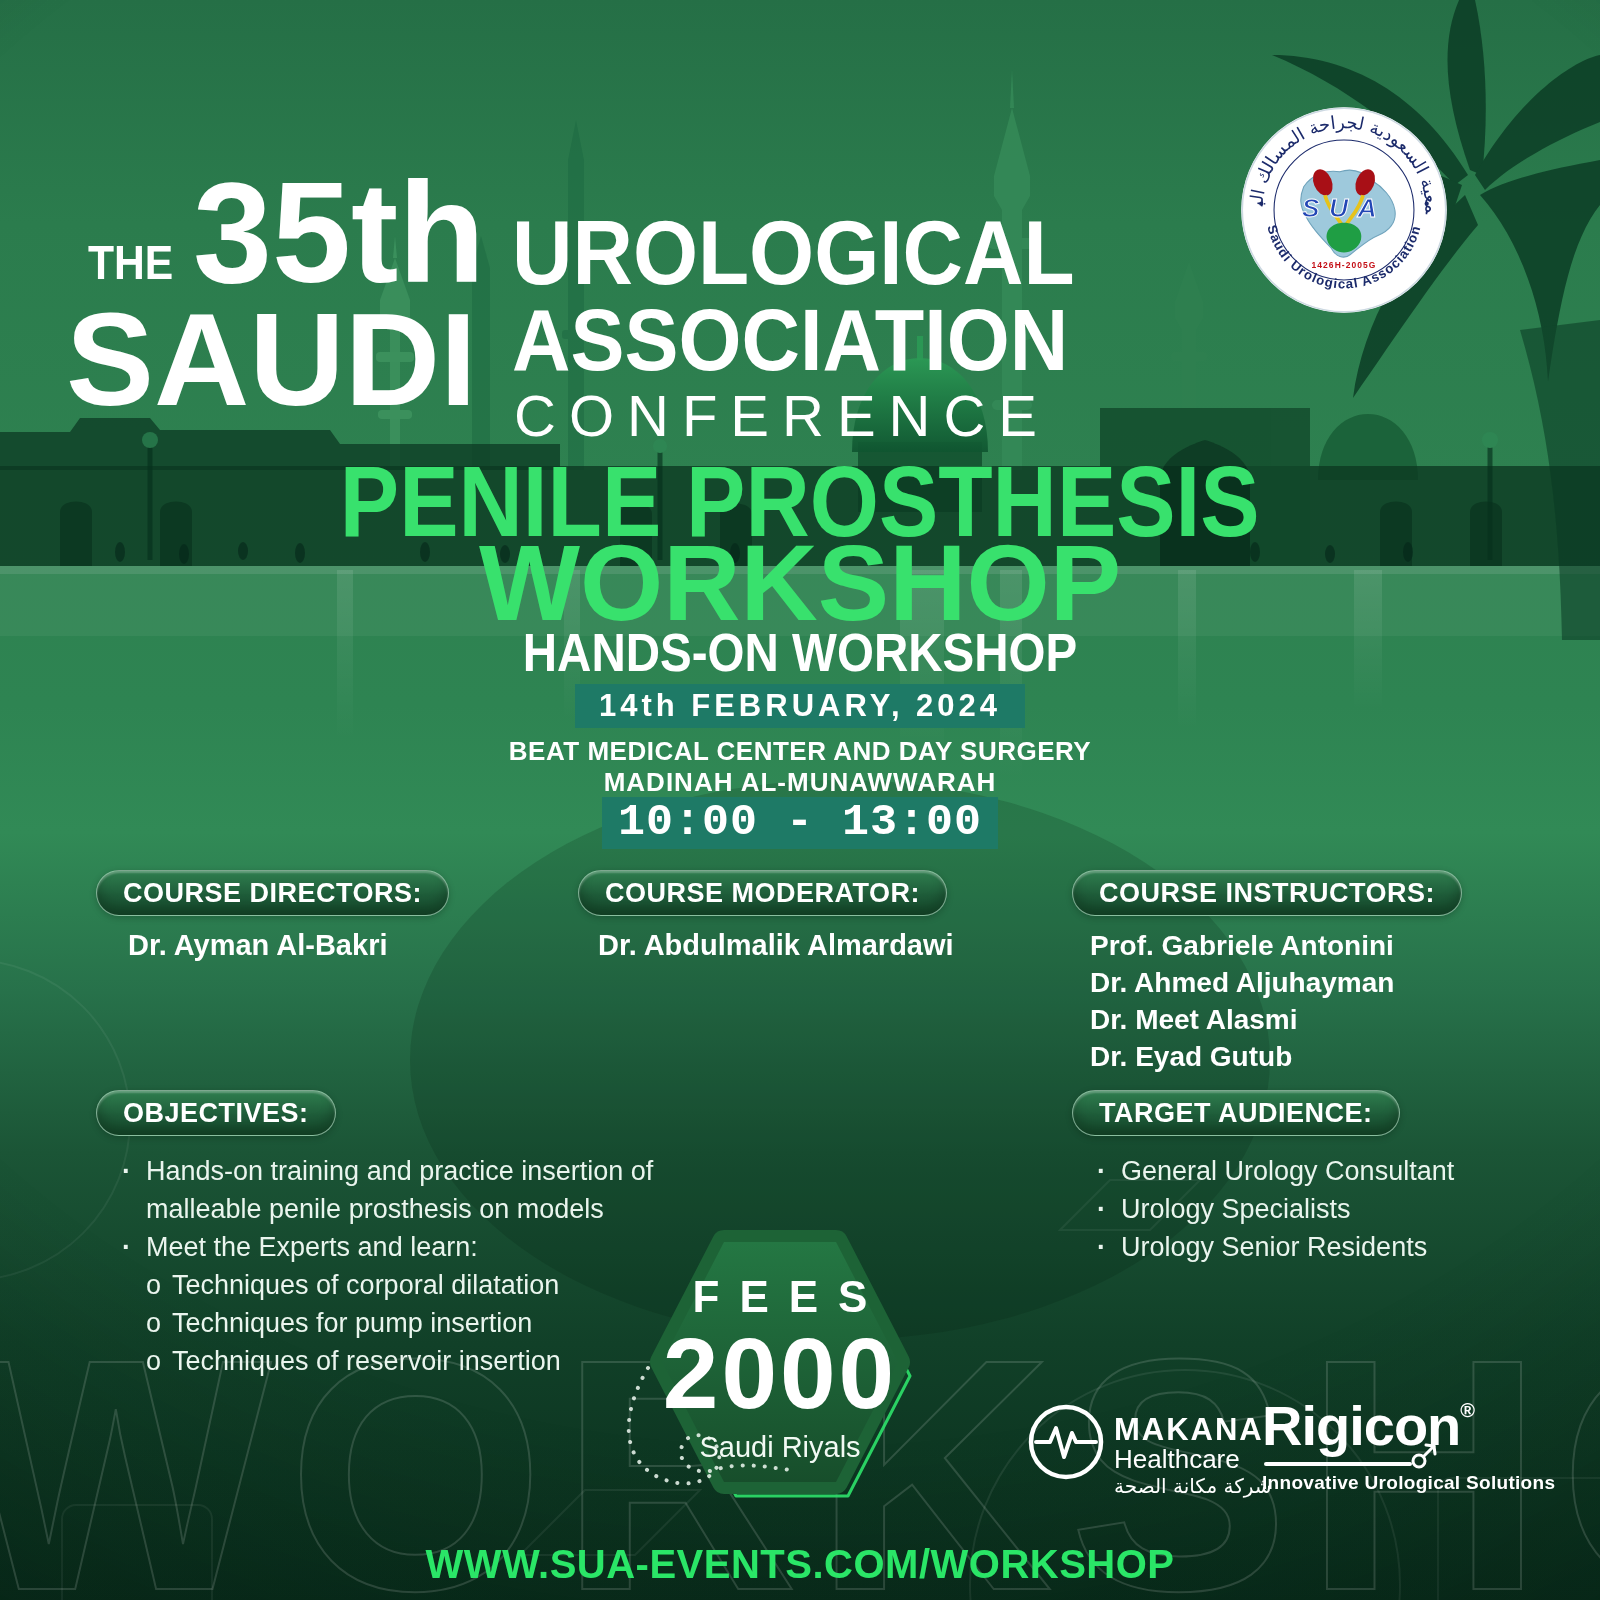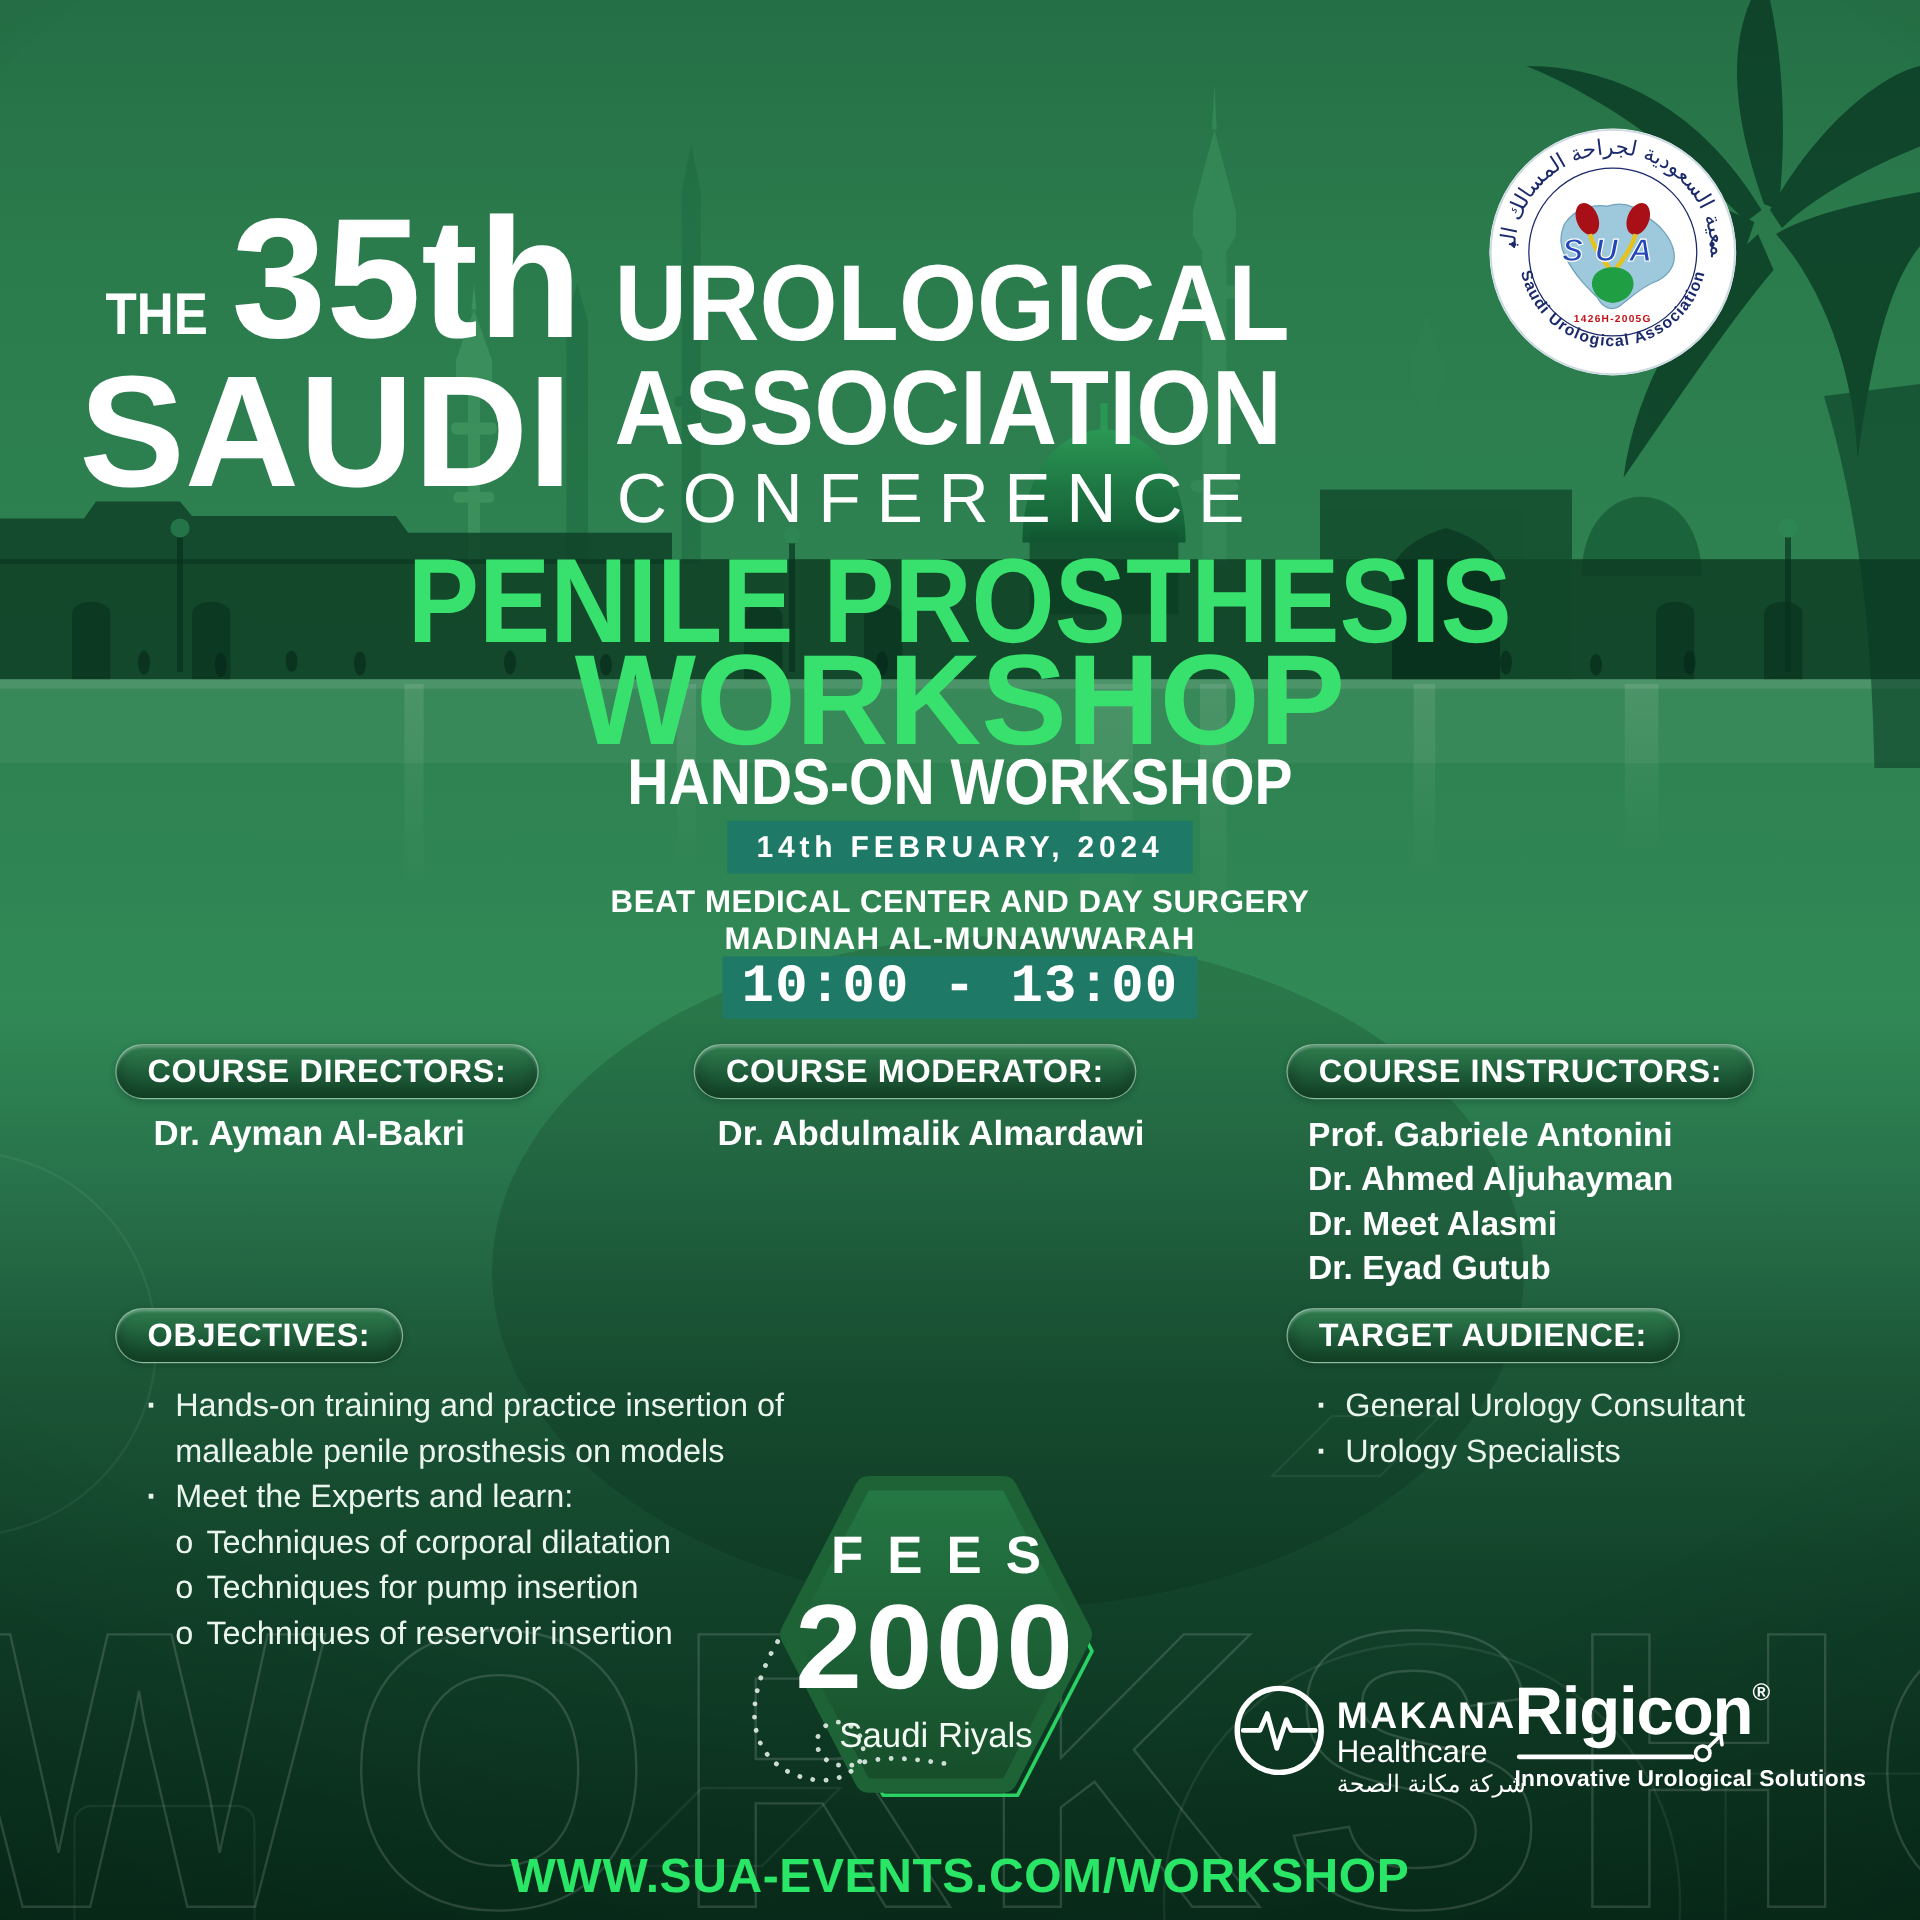--- a/index.html
+++ b/index.html
@@ -231,21 +231,21 @@
       <span class="sqc ttl accent" style="position:static;font-size:100px;transform:scaleX(.89);">PENILE PROSTHESIS</span>
     </div>
     <div class="crow" style="top:530px;">
       <span class="sqc ttl accent" style="position:static;font-size:107px;">WORKSHOP</span>
     </div>
     <div class="crow" style="top:625px;">
       <span class="sqc ttl" style="position:static;font-size:54px;transform:scaleX(.88);">HANDS-ON WORKSHOP</span>
     </div>
 
     <div class="crow" style="top:684px;">
-      <span class="badge" style="height:44px;line-height:44px;padding:0 24px;font-size:25px;letter-spacing:4px;">14th FEBRUARY, 2024</span>
+      <span class="badge" style="height:44px;line-height:44px;padding:0 24px;font-size:31px;letter-spacing:4px;">14th FEBRUARY, 2024</span>
     </div>
 
     <div class="crow" style="top:736px;">
       <span style="font-weight:bold;font-size:26px;letter-spacing:.5px;">BEAT MEDICAL CENTER AND DAY SURGERY</span>
     </div>
     <div class="crow" style="top:767px;">
       <span style="font-weight:bold;font-size:26px;letter-spacing:1px;">MADINAH AL-MUNAWWARAH</span>
     </div>
 
     <div class="crow" style="top:797px;font-family:Liberation Mono, monospace;">
@@ -273,20 +273,21 @@
       <li>Hands-on training and practice insertion of malleable penile prosthesis on models</li>
       <li>Meet the Experts and learn:</li>
       <li class="sub">Techniques of corporal dilatation</li>
       <li class="sub">Techniques for pump insertion</li>
       <li class="sub">Techniques of reservoir insertion</li>
     </ul>
 
     <ul class="blist" style="left:1085px;top:1152px;width:480px;">
       <li>General Urology Consultant</li>
       <li>Urology Specialists</li>
+      <li>Urology Senior Residents</li>
     </ul>
 
     <div class="hex-wrap">
       <svg width="304" height="300" viewBox="0 0 304 300">
         <defs>
           <linearGradient id="hexG" x1="0" y1="0" x2="0" y2="1">
             <stop offset="0" stop-color="#247743"></stop>
             <stop offset="1" stop-color="#174e2b"></stop>
           </linearGradient>
         </defs>

